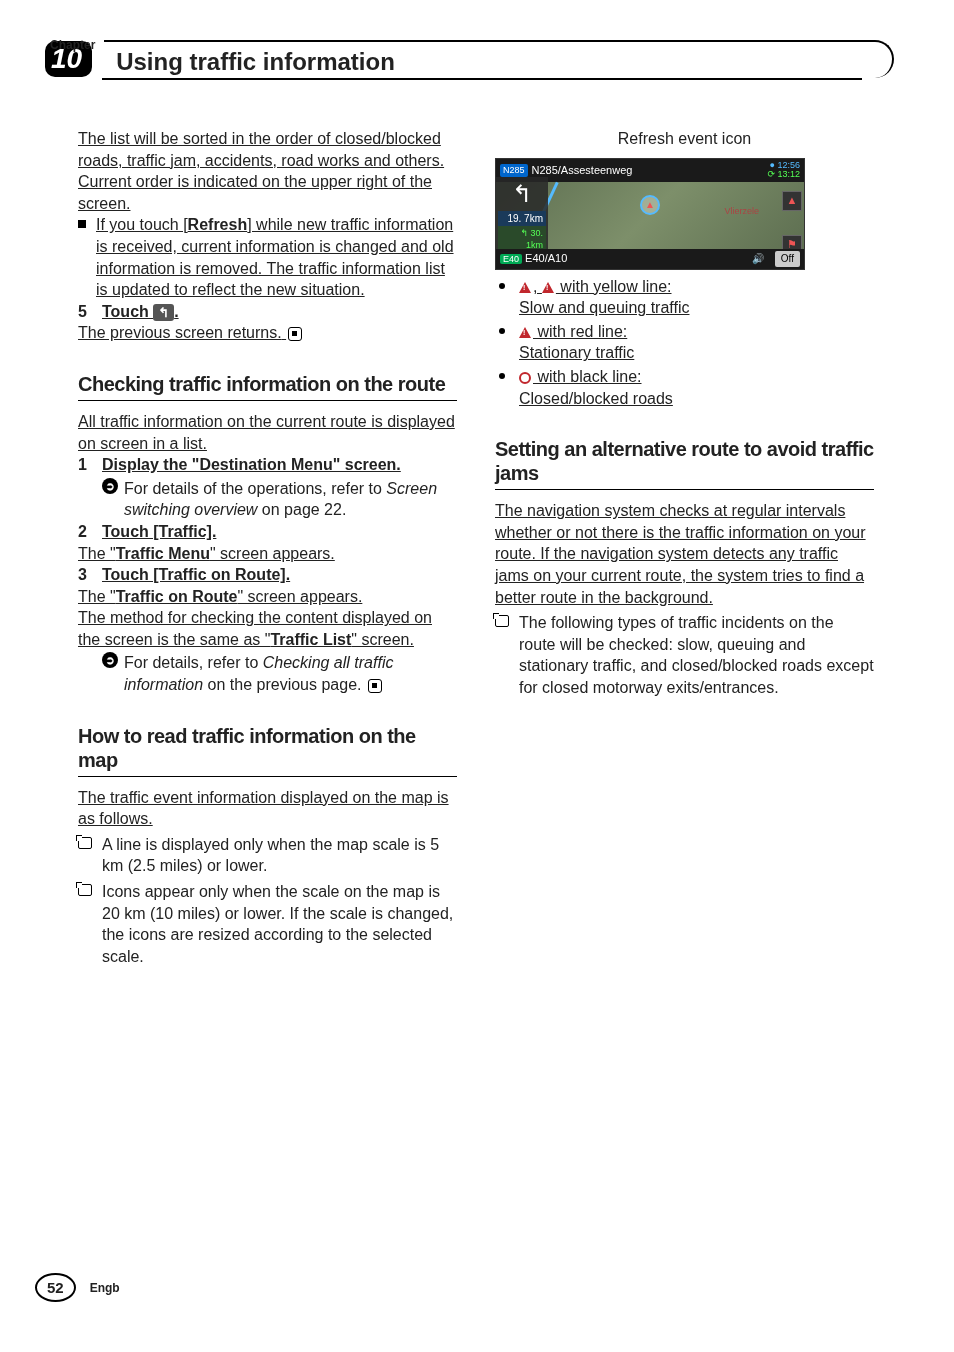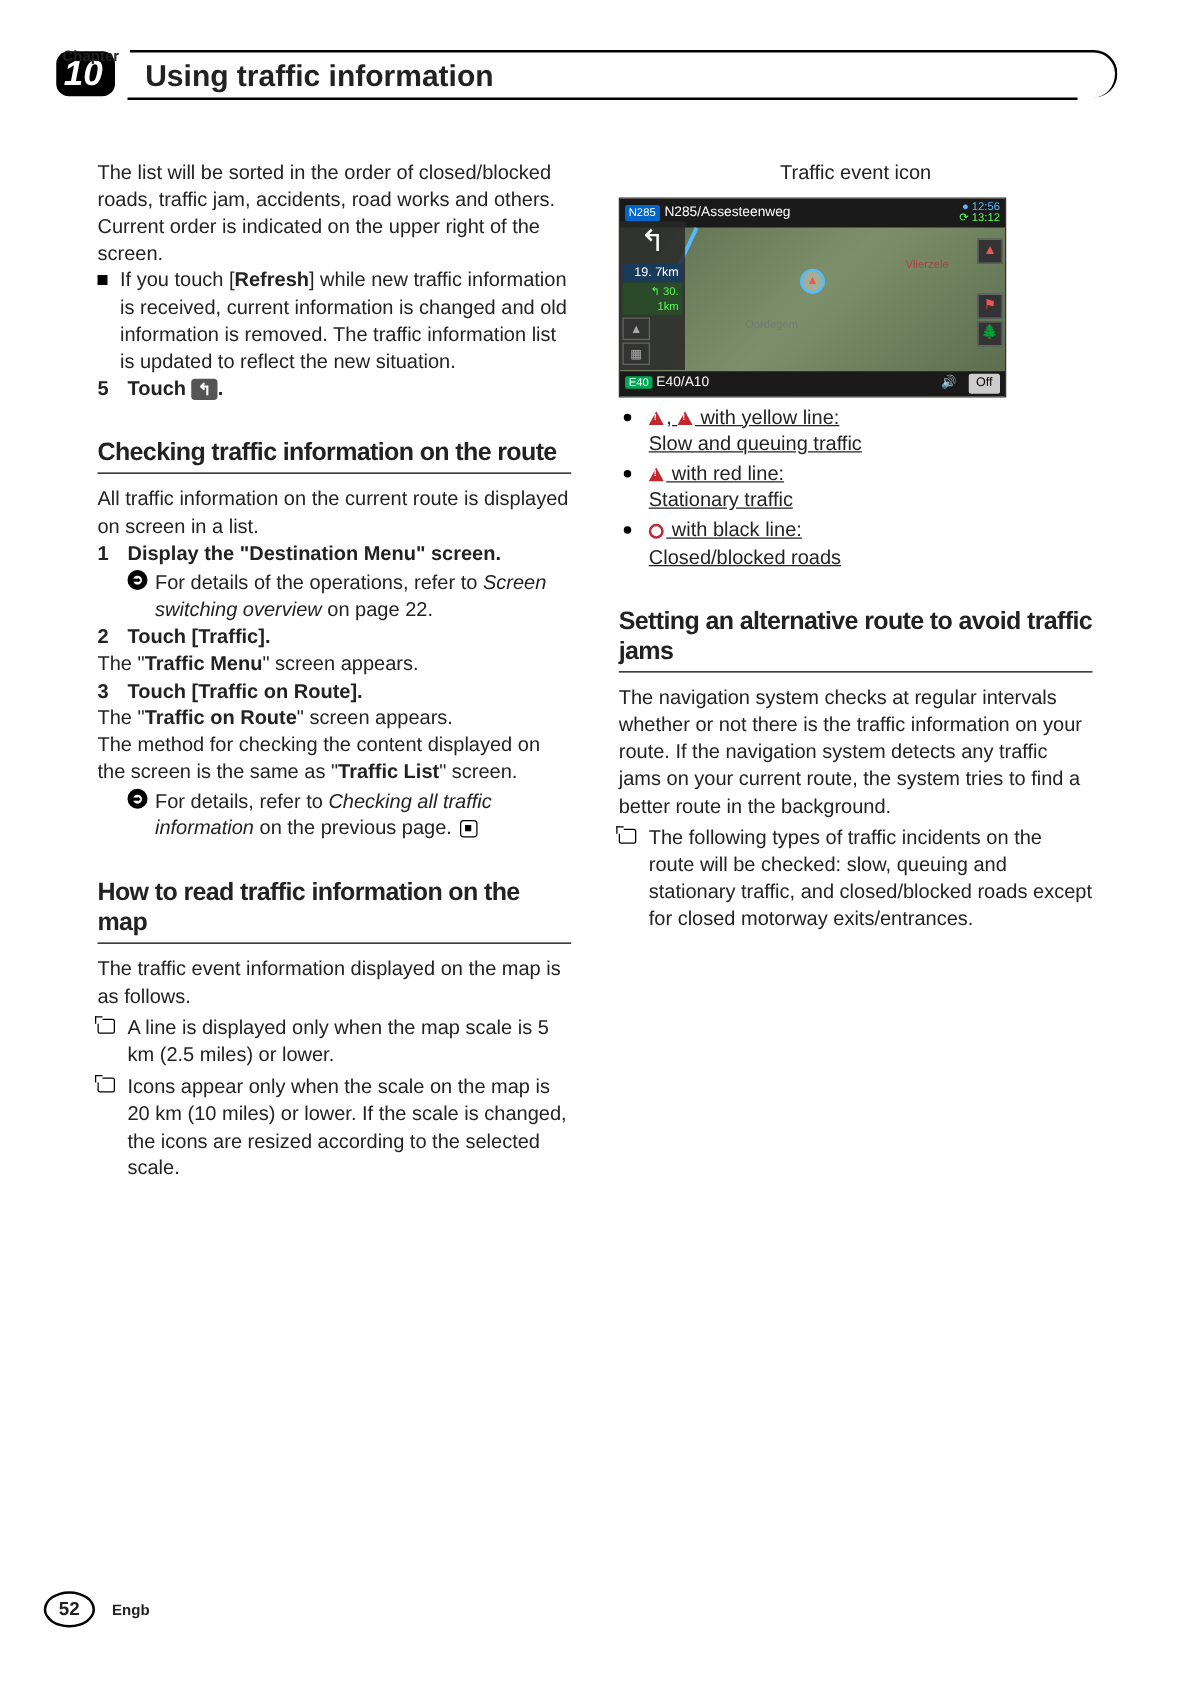--- a/index.html
+++ b/index.html
@@ -64,21 +64,21 @@
     .columns {
       display: flex;
       gap: 38px;
       padding: 20px 20px 0 48px;
     }
     .col {
       flex: 1;
       font-size: 16px;
       line-height: 1.35;
     }
-    .col p { margin: 0; }
+    .col p { margin: 0; text-decoration: underline; }
     .indent1 { margin-left: 40px; }
     .section-h {
       font-size: 20px;
       font-weight: 900;
       line-height: 1.2;
       margin-top: 28px;
       margin-bottom: 10px;
       border-bottom: 1.5px solid #000;
       padding-bottom: 4px;
       letter-spacing: -0.5px;
@@ -172,21 +172,21 @@
       vertical-align:top;
     }
     .flex-line { display: flex; }
     .caption {
       text-align: center;
       font-size: 16px;
       margin-bottom: 8px;
     }
     .screenshot {
       width: 310px;
-      height: 160px;
+      height: 112px;
       background: linear-gradient(135deg, #5a6b4e 0%, #7d8f6a 50%, #5a6b4e 100%);
       border: 1px solid #333;
       position: relative;
       margin: 0 auto 2px 0;
       overflow: hidden;
     }
     .ss-top {
       background: #1a1a1a;
       color: #fff;
       font-size: 11px;
@@ -357,20 +357,21 @@
     <div class="flex-line">
       <span class="block-sq"></span>
       <p>
         <span>If you touch [</span><span class="bold">Refresh</span><span>] while new traffic information is received, current information is changed and old information is removed. The traffic information list is updated to reflect the new situation.</span>
       </p>
     </div>
 
     <p class="step-line">
       <span class="step-num">5</span><span>Touch </span><span class="back-btn">↰</span><span>.</span>
     </p>
+    <p><span>The previous screen returns.</span> <span class="end-sq"></span></p>
 
     <h2 class="section-h">Checking traffic information on the route</h2>
     <p>All traffic information on the current route is displayed on screen in a list.</p>
 
     <p class="step-line">
       <span class="step-num">1</span><span>Display the "Destination Menu" screen.</span>
     </p>
     <div class="refer-block">
       <span class="refer-arrow">➲</span>
       <span class="refer-text"><span>For details of the operations, refer to </span><span class="italic">Screen switching overview</span><span> on page 22.</span></span>
@@ -403,21 +404,21 @@
       <span class="note-box"></span>
       <span>A line is displayed only when the map scale is 5 km (2.5 miles) or lower.</span>
     </div>
     <div class="note-block">
       <span class="note-box"></span>
       <span>Icons appear only when the scale on the map is 20 km (10 miles) or lower. If the scale is changed, the icons are resized according to the selected scale.</span>
     </div>
   </div>
 
   <div class="col">
-    <div class="caption">Traffic event icon</div>
+    <div class="caption">Refresh event icon</div>
     <div class="screenshot">
       <div class="ss-top">
         <span class="ss-top-left">
             <span class="ss-badge">N285</span>
             <span>N285/Assesteenweg</span>
           </span>
         <span class="ss-times"><span class="ss-t1">● <span>12:56</span></span><br><span class="ss-t2">⟳ <span>13:12</span></span></span>
       </div>
       <div class="ss-route"></div>
       <div class="ss-left-panel">

